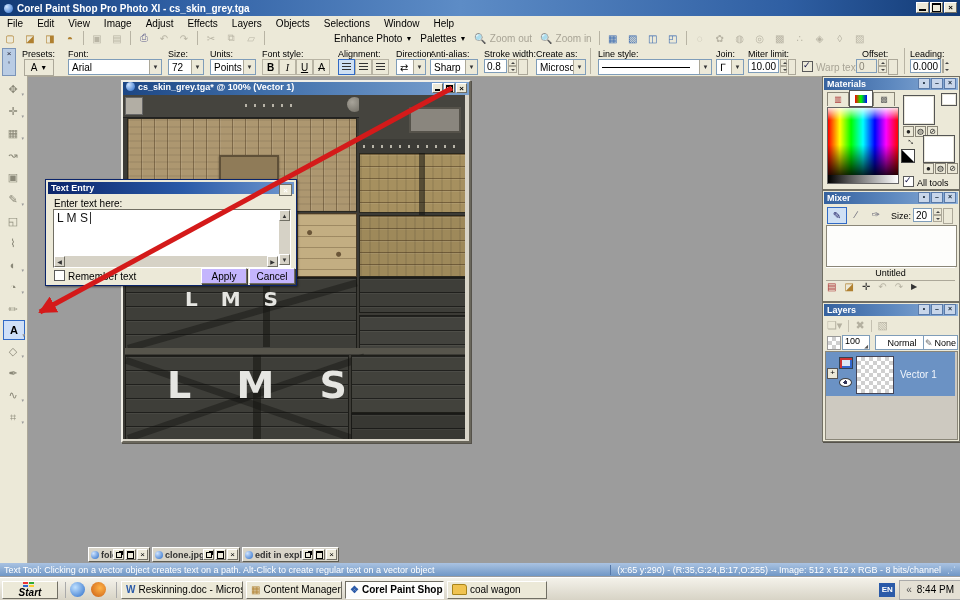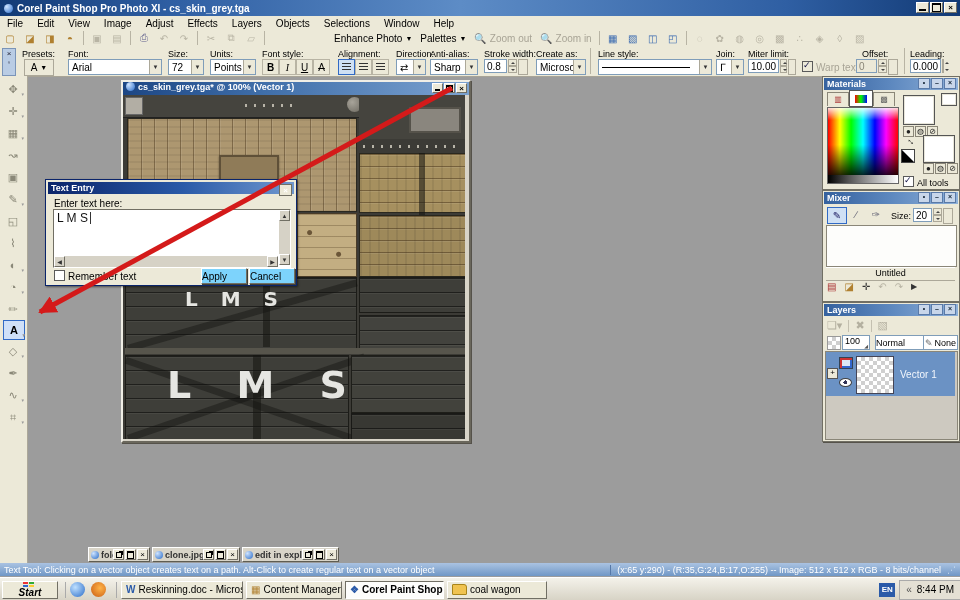--- a/index.html
+++ b/index.html
@@ -81,22 +81,22 @@
   .diag{background:rgba(15,15,12,.4);height:7px;transform-origin:0 0;}
   .dots{background:repeating-linear-gradient(90deg,#b8b4a8 0 2px,transparent 2px 9px);height:3px;}
   
   .dlg{left:45px;top:179px;width:250px;height:105px;background:#ece9d8;
     border:1px solid #0a246a;box-shadow:1px 1px 2px rgba(0,0,0,.5);}
   .dlgtitle{position:absolute;left:2px;top:2px;right:2px;height:12px;
     background:linear-gradient(90deg,#0a246a,#2a5aa8 55%,#6f97cf);color:#fff;font-weight:bold;font-size:9px;
     display:flex;align-items:center;padding-left:3px;}
   .dlgclose{position:absolute;right:1px;top:1px;width:11px;height:10px;background:#ece9d8;border:1px solid #716f64;
     font-size:8px;display:flex;align-items:center;justify-content:center;}
-  .btn{position:absolute;height:14px;background:#7dd3fc;border:1px solid #716f64;border-top-color:#fff;border-left-color:#fff;
-    box-shadow:1px 1px 0 #403e36;display:flex;align-items:center;justify-content:flex-start;font-size:10px;}
+  .btn{position:absolute;height:14px;background:#c4b5fd;border:1px solid #716f64;border-top-color:#fff;border-left-color:#fff;
+    box-shadow:1px 1px 0 #403e36;display:flex;align-items:center;justify-content:center;font-size:10px;}
   .sb{background:#d6d2c6;border:1px solid #fff;border-right-color:#716f64;border-bottom-color:#716f64;
     display:flex;align-items:center;justify-content:center;font-size:6px;color:#333;box-sizing:border-box;}
   
   .panel{background:#ece9d8;border:1px solid #716f64;box-shadow:1px 1px 0 #55524a;}
   .ptitle{position:absolute;left:1px;top:1px;right:1px;height:12px;
     background:linear-gradient(90deg,#35619e,#5d88bf 50%,#8fb1d9);color:#fff;font-weight:bold;font-size:9px;
     display:flex;align-items:center;padding-left:3px;}
   .pbtns{position:absolute;right:2px;top:0px;display:flex;gap:1px;}
   .pbtn{width:10px;height:9px;background:#c8d6ea;border:1px solid #5a7aa8;font-size:7px;line-height:8px;text-align:center;color:#123;}
   .rainbow{background:
@@ -508,21 +508,21 @@
       <span>✖</span>
       <span style="width:1px;height:12px;background:#c4c0b0;"></span>
       <span>▧</span>
     </div>
     <div class="abs checker" style="left:4px;top:33px;width:12px;height:12px;border:1px solid #999;"></div>
     <div class="abs" style="left:19px;top:32px;width:24px;height:13px;background:#fff;border:1px solid #7f9db9;font-size:9px;display:flex;align-items:flex-start;padding-left:2px;">
         <span>100</span>
         <span style="position:absolute;right:1px;bottom:0px;font-size:5px;color:#555;">◢</span>
       </div>
     <div class="abs" style="left:52px;top:32px;width:62px;height:13px;background:#fff;border:1px solid #7f9db9;font-size:9px;display:flex;align-items:center;">
-      <span style="flex:1;text-align:left;">Normal</span>
+      <span style="flex:1;text-align:center;">Normal</span>
       <span style="width:9px;background:#ece9d8;border-left:1px solid #aca899;font-size:6px;text-align:center;">▶</span>
       </div>
     <div class="abs" style="left:100px;top:32px;width:33px;height:13px;background:#fff;border:1px solid #7f9db9;font-size:9px;display:flex;align-items:center;justify-content:center;">
         <span style="margin-right:2px;color:#666;">✎</span>
         <span>None</span>
       </div>
 
     <div class="abs" style="left:2px;top:48px;width:131px;height:87px;background:#cdc9c0;border:1px solid #8a8678;">
       <div class="abs" style="left:0;top:0;width:129px;height:44px;background:#6b92c4;">
         <span style="position:absolute;left:1px;top:16px;width:9px;height:9px;background:#ece9d8;border:1px solid #555;font-size:8px;line-height:8px;text-align:center;">+</span>

